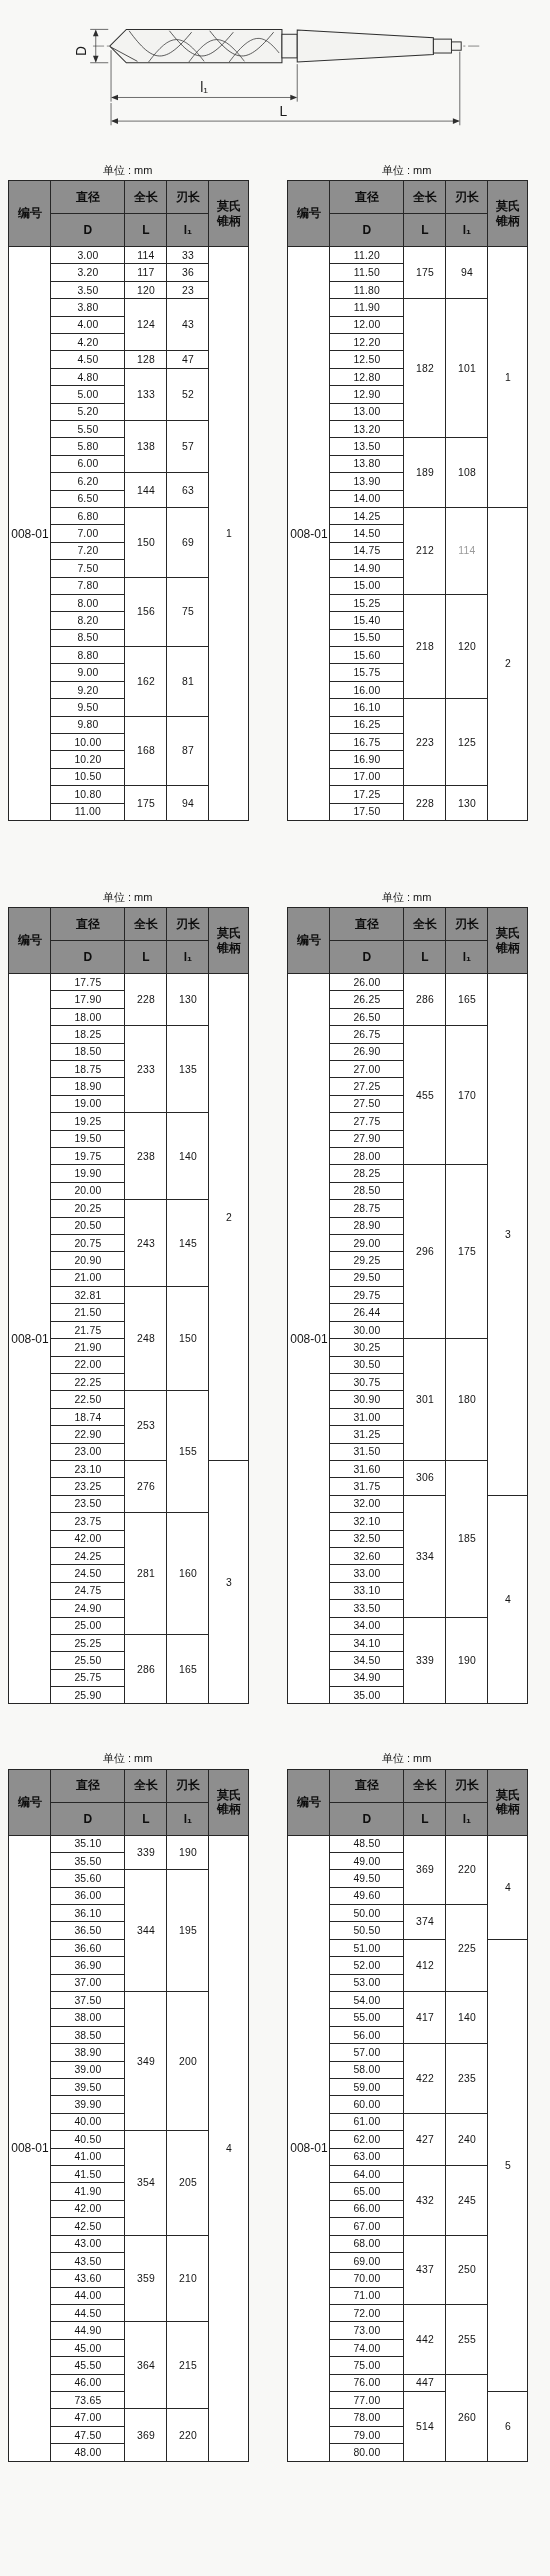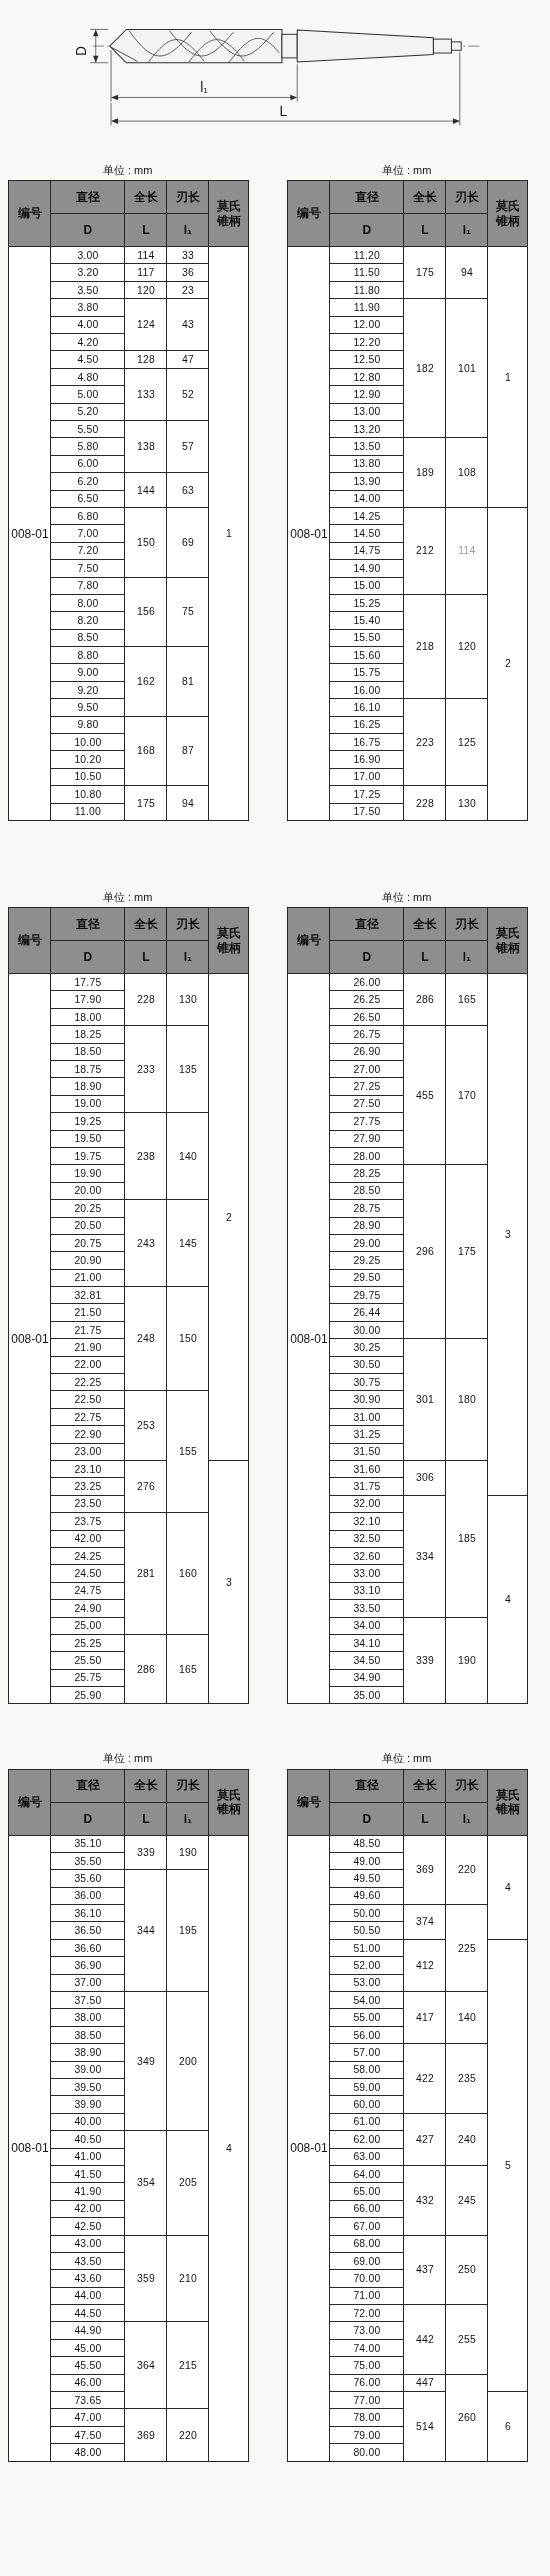--- a/index.html
+++ b/index.html
@@ -516,21 +516,21 @@
                 </tr>
                 <tr>
                   <td>22.25</td>
                 </tr>
                 <tr>
                   <td>22.50</td>
                   <td rowspan="4">253</td>
                   <td rowspan="7">155</td>
                 </tr>
                 <tr>
-                  <td>22.75</td>
+                  <td>18.74</td>
                 </tr>
                 <tr>
                   <td>22.90</td>
                 </tr>
                 <tr>
                   <td>23.00</td>
                 </tr>
                 <tr>
                   <td>23.10</td>
                   <td rowspan="3">276</td>

